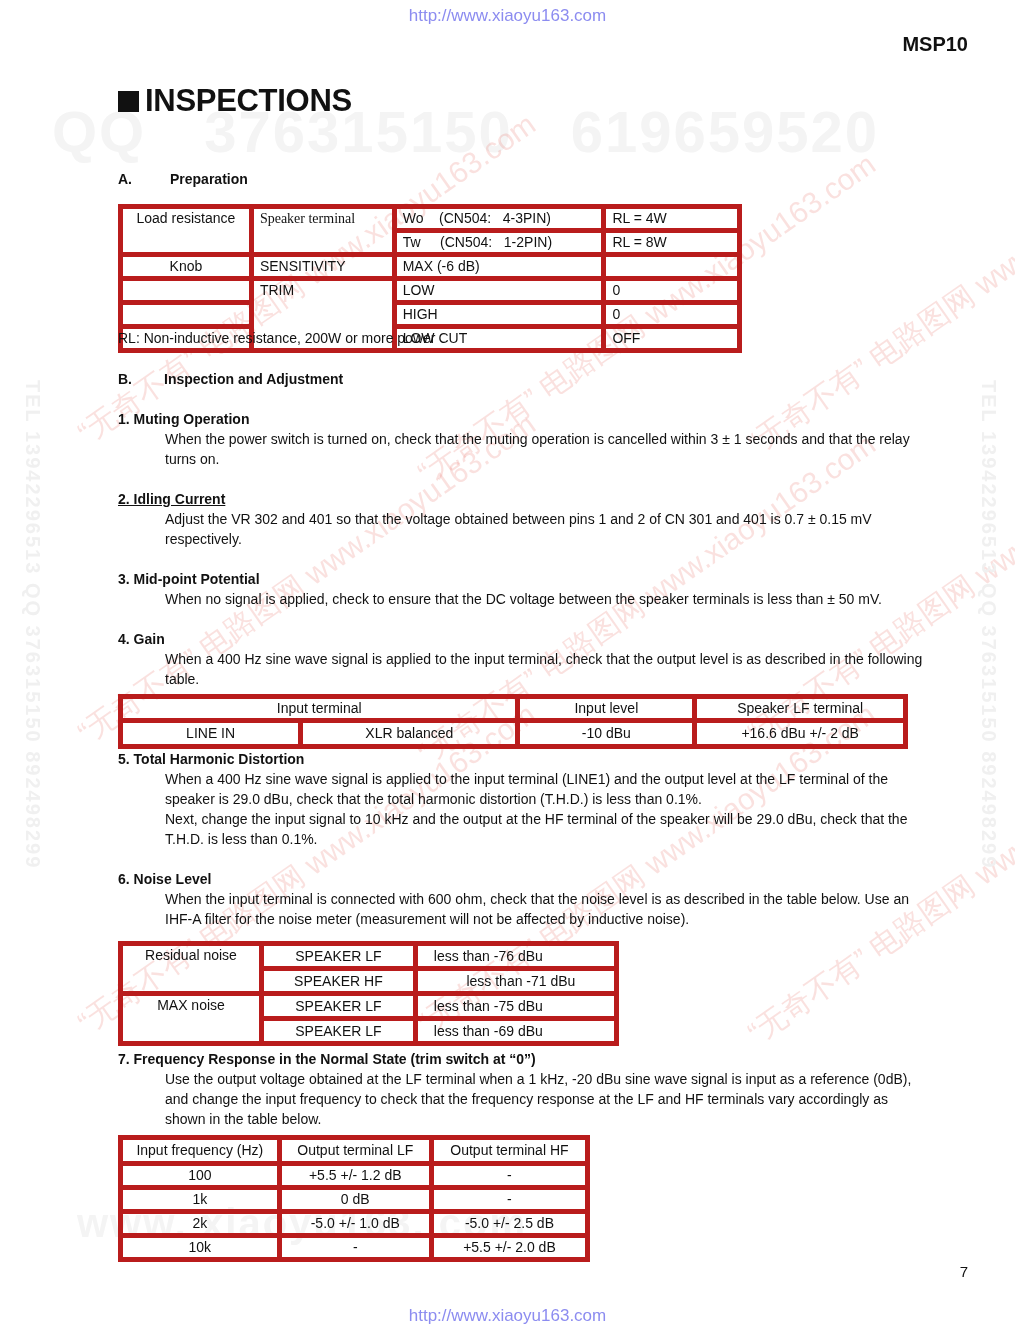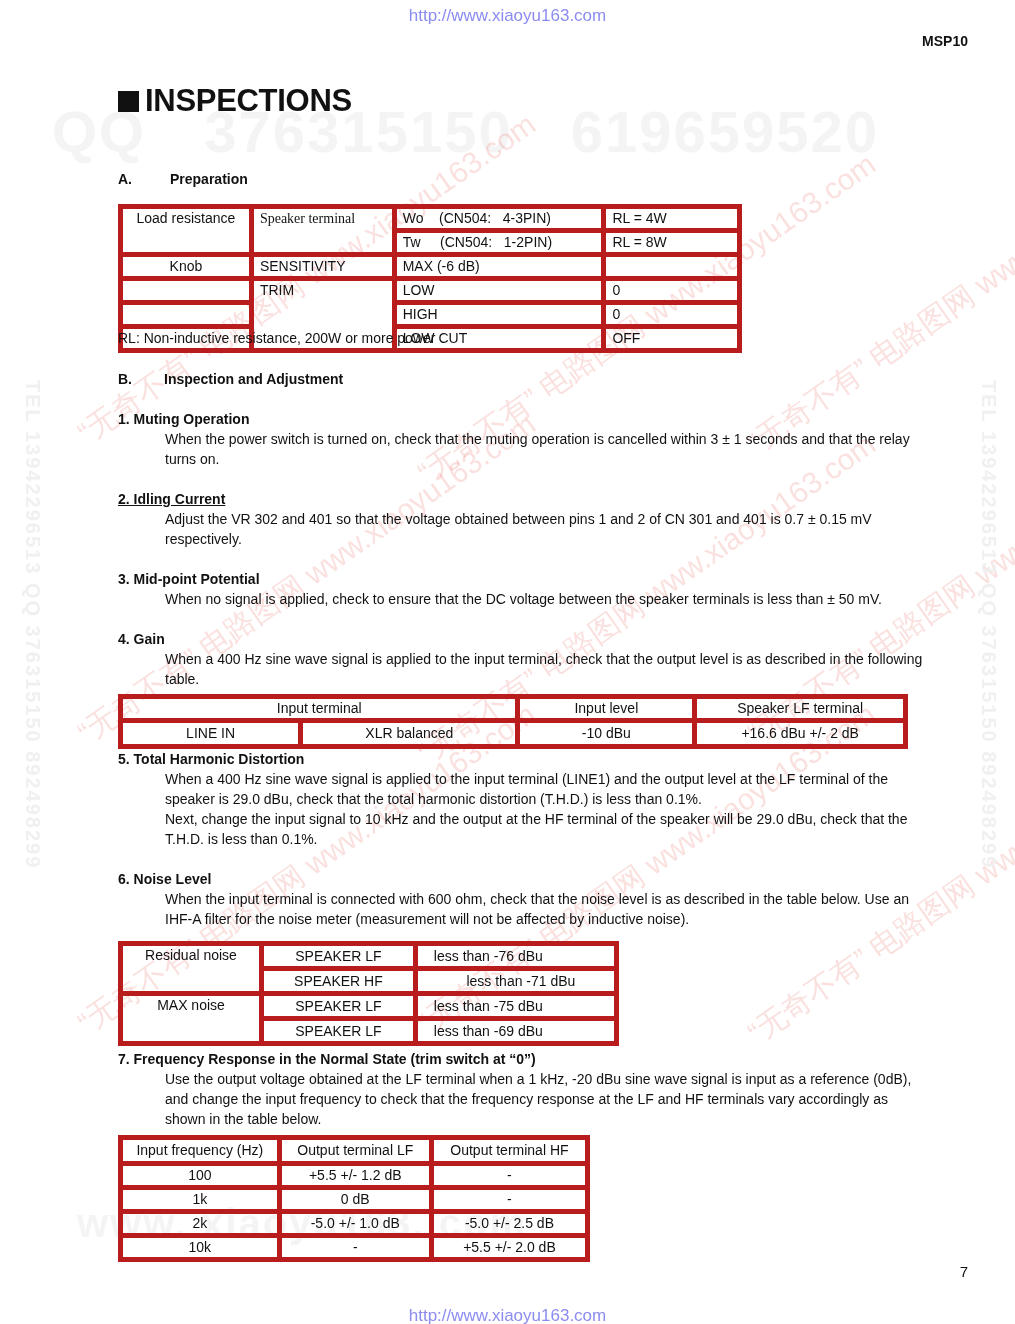--- a/index.html
+++ b/index.html
@@ -5,21 +5,21 @@
   html, body { margin: 0; padding: 0; background: #ffffff; }
   body {
     width: 1015px; height: 1324px; position: relative; overflow: hidden;
     font-family: "Liberation Sans", sans-serif; color: #111; font-size: 14px;
   }
   .abs { position: absolute; }
   .url { color: #8c8cf0; font-size: 17px; left: 0; width: 1015px; text-align: center; }
   .wm-big { color: #f4f4f4; font-weight: bold; font-size: 58px; letter-spacing: 2px; white-space: nowrap; }
   .wm-diag { color: rgba(230,120,110,0.22); font-size: 30px; white-space: nowrap; transform: rotate(-35deg); transform-origin: left top; }
   .wm-side { color: #f0f0f0; font-weight: bold; font-size: 20px; white-space: nowrap; transform: rotate(90deg); transform-origin: left top; letter-spacing: 2px; }
-  .model { right: 47px; top: 33px; font-weight: bold; font-size: 14px; }
+  .model { right: 47px; top: 33px; font-weight: bold; font-size: 20px; }
   .title { left: 118px; top: 83px; font-weight: bold; font-size: 31px; display: flex; align-items: center; letter-spacing: -0.3px; }
   .title .sq { width: 21px; height: 21px; background: #111; margin-right: 6px; display: inline-block; }
   .sec { font-weight: bold; font-size: 14px; }
   .sec .letter { display: inline-block; width: 46px; }
   .head { font-weight: bold; font-size: 14px; left: 118px; }
   .para { left: 165px; width: 770px; font-size: 14px; line-height: 20px; }
   table { border-collapse: collapse; position: absolute; font-size: 14px; }
   td { border: 5px solid #b91c1c; padding: 0 6px; height: 19px; line-height: 19px; white-space: nowrap; }
   .c { text-align: center; }
   .note { left: 118px; top: 330px; font-size: 14px; }

